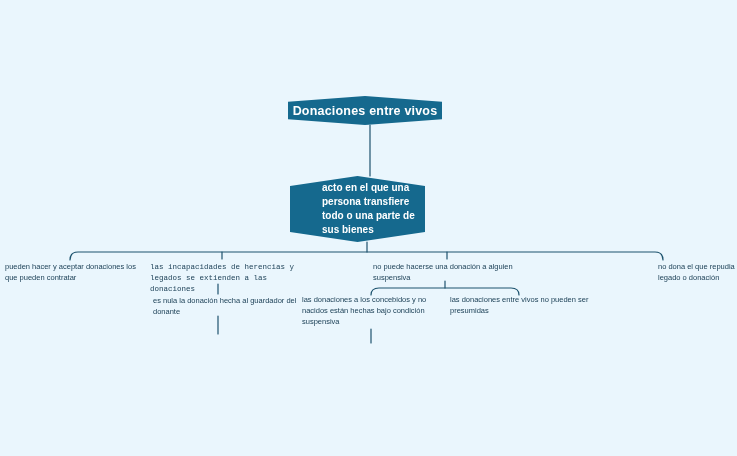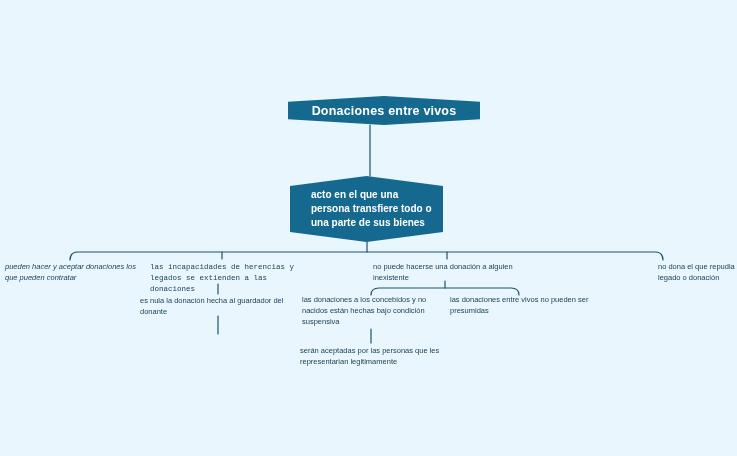--- a/index.html
+++ b/index.html
@@ -22,50 +22,50 @@
     pointer-events: none;
   }
   .node {
     position: absolute;
     background: #15698e;
     color: #ffffff;
     box-sizing: border-box;
   }
   .root-node {
     left: 288px; top: 96px;
-    width: 192px; height: 29px;
+    width: 154px; height: 29px;
     clip-path: polygon(50% 0%, 100% 20%, 100% 80%, 50% 100%, 0% 80%, 0% 20%);
     display: flex;
     align-items: center;
     justify-content: center;
     font-size: 12.5px;
     font-weight: bold;
     letter-spacing: 0.2px;
   }
   .def-node {
     left: 290px; top: 176px;
-    width: 153px; height: 66px;
+    width: 135px; height: 66px;
     clip-path: polygon(50% 0%, 100% 15%, 100% 85%, 50% 100%, 0% 85%, 0% 15%);
     display: flex;
     align-items: center;
-    padding: 0 6px 0 21px;
+    padding: 0 6px 0 32px;
     font-size: 10px;
     font-weight: bold;
     line-height: 1.38;
   }
   .lbl {
     position: absolute;
     font-size: 7.5px;
     line-height: 1.45;
     color: #1e4258;
     cursor: default;
   }
-  .b1 { left: 5px;   top: 262px; width: 140px; font-style: italic; }
+  .b1 { left: 5px;   top: 262px; width: 140px; }
   .b2 { left: 150px; top: 262px; width: 152px; font-family: Liberation Mono, monospace; }
-  .b3 { left: 140px; top: 296px; width: 145px; }
+  .b3 { left: 153px; top: 296px; width: 145px; }
   .b4 { left: 152px; top: 336px; width: 158px; }
   .b5 { left: 373px; top: 262px; width: 150px; }
   .b6 { left: 302px; top: 295px; width: 138px; }
   .b7 { left: 450px; top: 295px; width: 152px; }
   .b8 { left: 300px; top: 346px; width: 152px; }
   .b9 { left: 634px; top: 262px; width: 138px; margin-left: 24px; }
 </style>
 </head>
 <body>
 
@@ -90,23 +90,22 @@
 
   <div class="node def-node">acto en el que una persona transfiere todo o una parte de sus bienes</div>
 
   <div class="lbl b1">pueden hacer y aceptar donaciones los que pueden contratar</div>
 
   <div class="lbl b2">las incapacidades de herencias y legados se extienden a las donaciones</div>
 
   <div class="lbl b3">es nula la donación hecha al guardador del donante</div>
 
 
-  <div class="lbl b5">no puede hacerse una donación a alguien inexistente</div>
+  <div class="lbl b5">no puede hacerse una donación a alguien suspensiva</div>
 
   <div class="lbl b7">las donaciones entre vivos no pueden ser presumidas</div>
 
   <div class="lbl b6">las donaciones a los concebidos y no nacidos están hechas bajo condición suspensiva</div>
 
-  <div class="lbl b8">serán aceptadas por las personas que les representarian legitimamente</div>
 
   <div class="lbl b9">no dona el que repudia una herencia, legado o donación</div>
 
 </div>
 
 </body></html>

